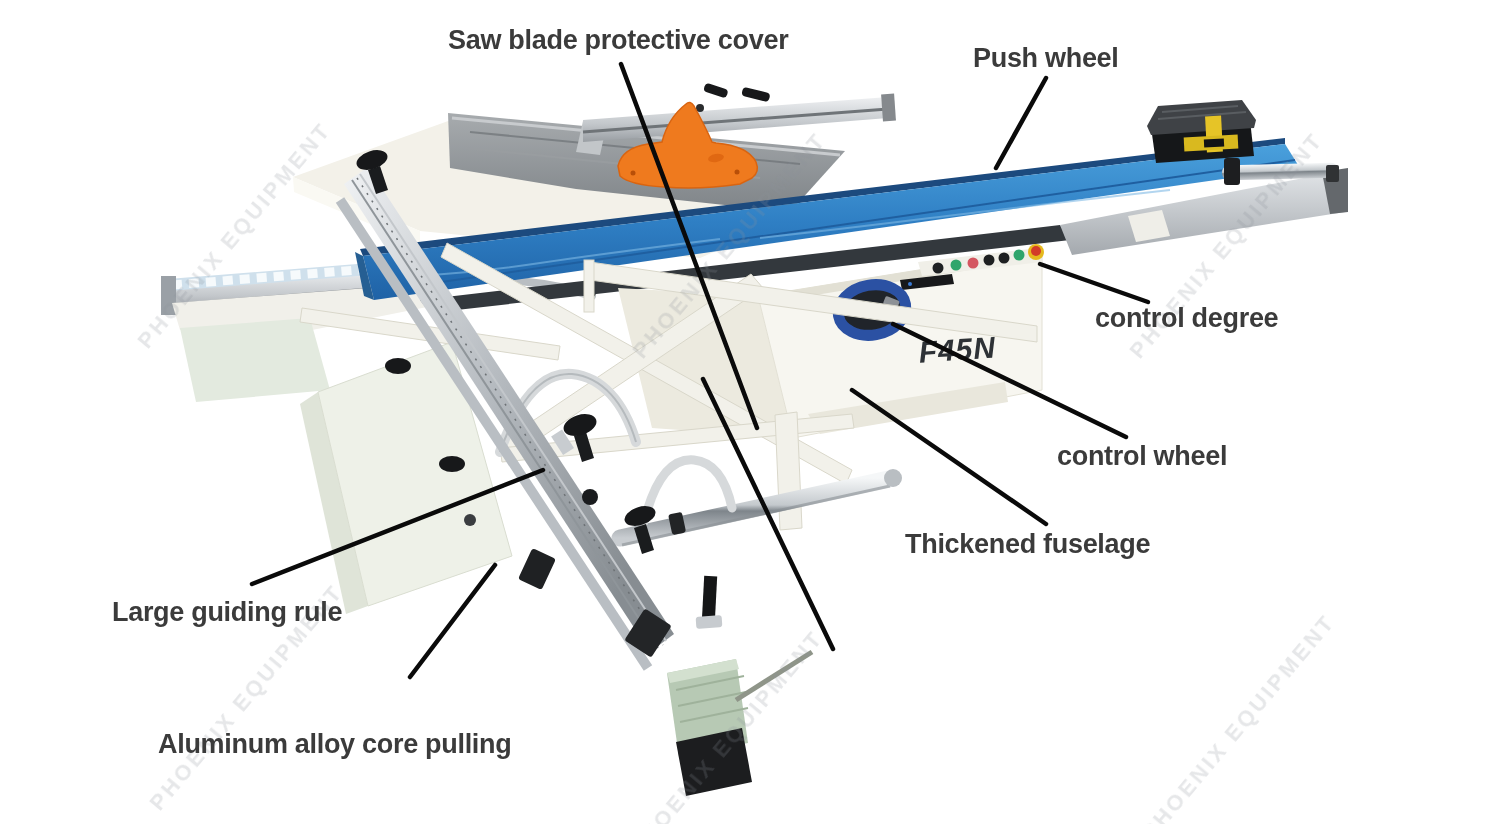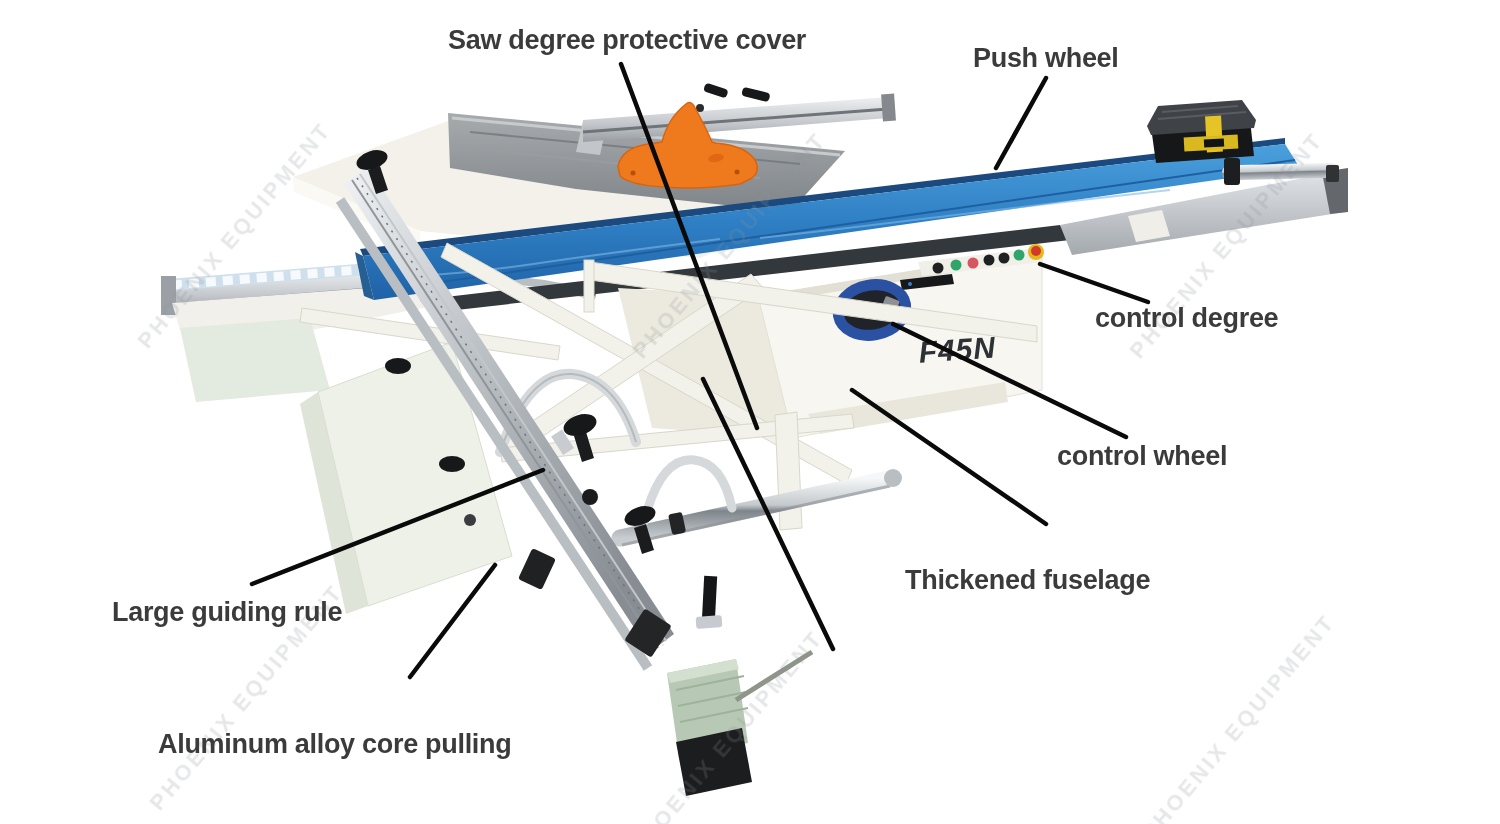--- a/index.html
+++ b/index.html
@@ -9,21 +9,21 @@
   }
   #machine-svg{position:absolute;left:0;top:0;}
   .ann{
     position:absolute;font-weight:700;font-size:27px;letter-spacing:-0.3px;
     color:#3b3b3b;white-space:nowrap;line-height:1.1;
   }
   .ann1{left:448px;top:26px;}
   .ann2{left:973px;top:44px;}
   .ann3{left:1095px;top:304px;}
   .ann4{left:1057px;top:442px;}
-  .ann5{left:905px;top:530px;margin-top:36px;}
+  .ann5{left:905px;top:530px;}
   .ann6{left:737px;top:657px;}
   .ann7{left:112px;top:598px;}
   .ann8{left:158px;top:690px;margin-top:40px;}
   .wm-text{
     font-family:"Liberation Sans",sans-serif;font-weight:700;font-size:22px;
     letter-spacing:3px;
   }
   .model-text{
     font-family:"Liberation Sans",sans-serif;font-style:italic;font-weight:700;
     font-size:30px;letter-spacing:1px;
@@ -237,21 +237,21 @@
       <line x1="1046" y1="78" x2="996" y2="168"></line>
       <line x1="1040" y1="264" x2="1148" y2="302"></line>
       <line x1="893" y1="324" x2="1126" y2="437"></line>
       <line x1="852" y1="390" x2="1046" y2="524"></line>
       <line x1="703" y1="379" x2="833" y2="649"></line>
       <line x1="543" y1="470" x2="252" y2="584"></line>
       <line x1="495" y1="565" x2="410" y2="677"></line>
     </g>
   </svg>
 
-  <div class="ann ann1">Saw degree protective cover</div>
+  <div class="ann ann1">Saw blade protective cover</div>
   <div class="ann ann2">Push wheel</div>
   <div class="ann ann3">control degree</div>
   <div class="ann ann4">control wheel</div>
   <div class="ann ann5">Thickened fuselage</div>
   <div class="ann ann7">Large guiding rule</div>
   <div class="ann ann8">Aluminum alloy core pulling</div>
 
 </div>
 
 </body></html>

